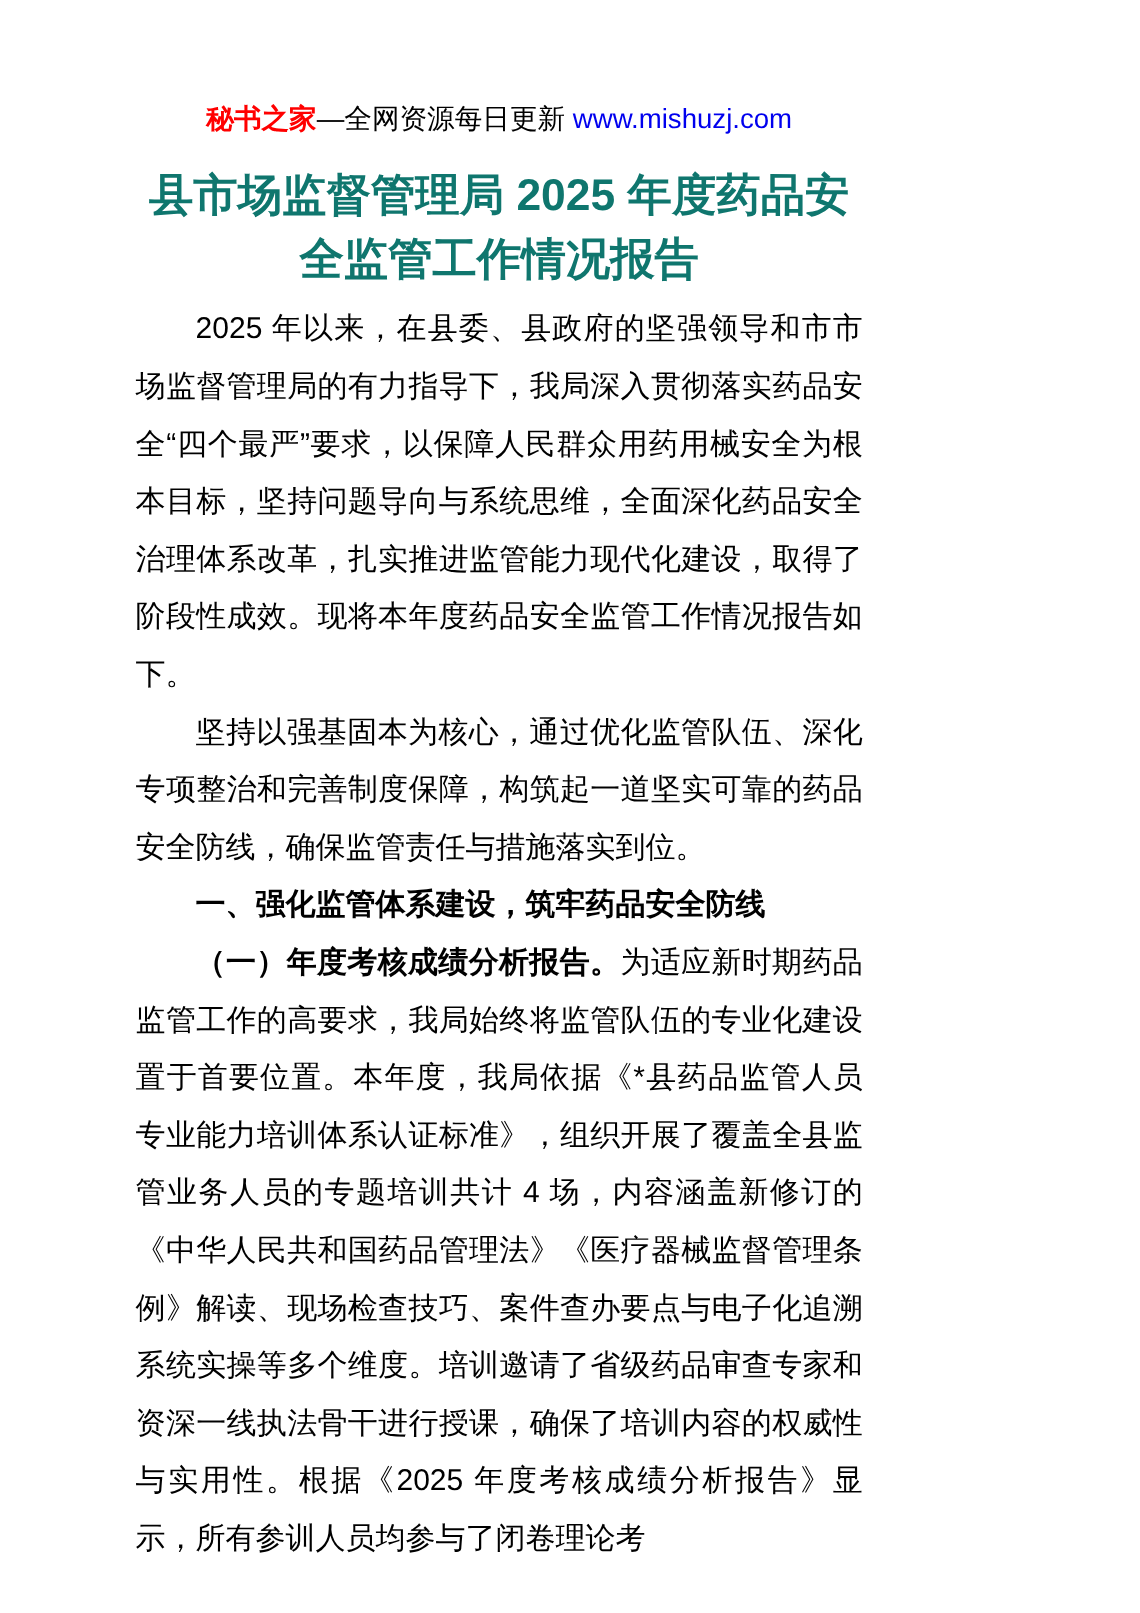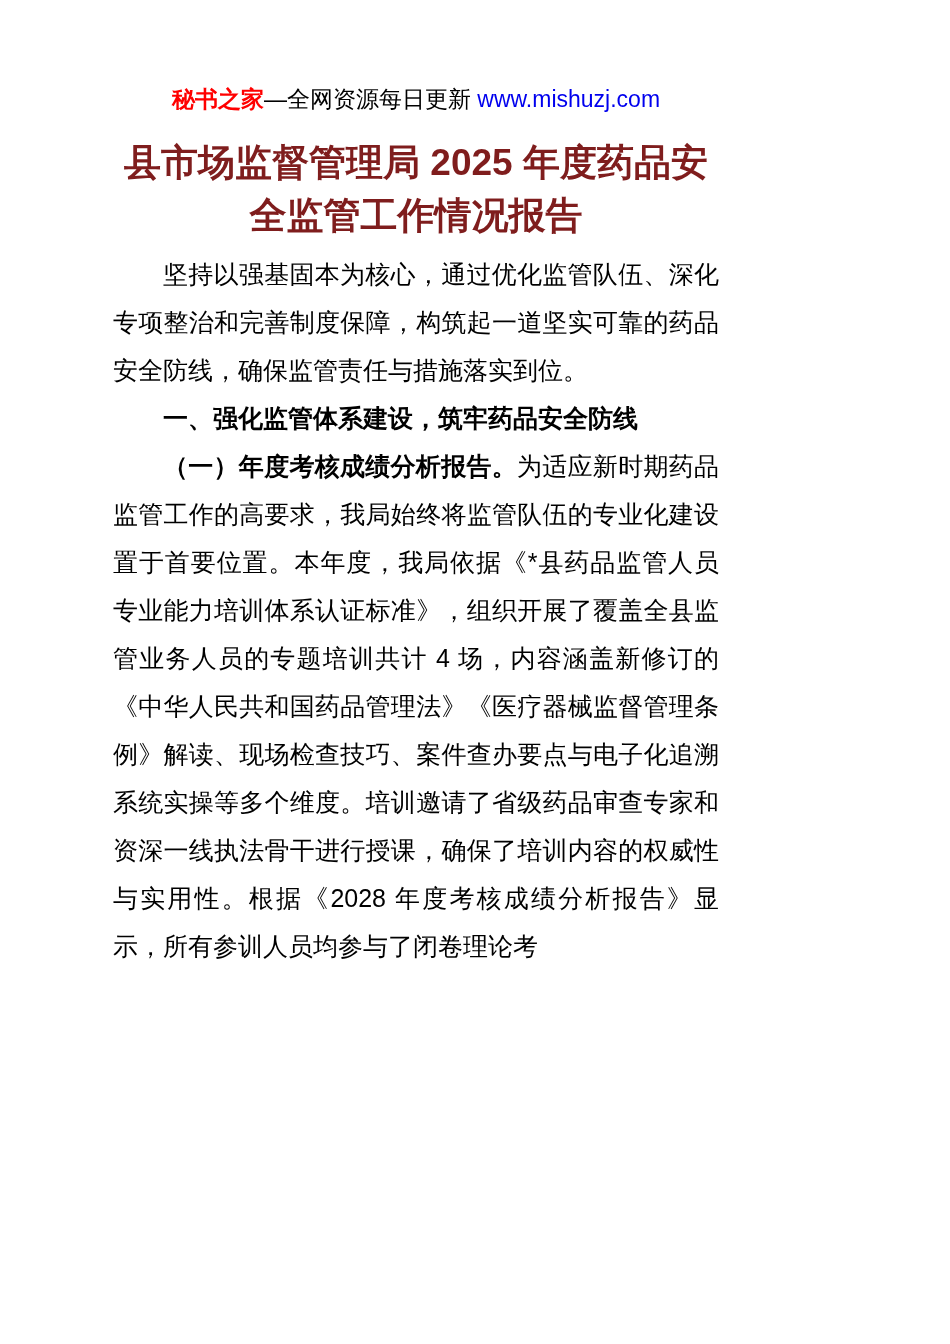--- a/index.html
+++ b/index.html
@@ -33,21 +33,21 @@
   }
   .site-header .url {
     font-weight: normal;
   }
   .doc-title {
     margin: 22px 0 8px 0;
     text-align: center;
     font-size: 37px;
     font-weight: bold;
     line-height: 53px;
-    color: #7f1d1d;
+    color: #0f766e;
   }
   .doc-body p.para {
     margin: 0;
     font-size: 25px;
     line-height: 48px;
     text-align: justify;
     text-justify: inter-ideograph;
     text-indent: 2em;
     color: #000000;
   }
@@ -64,18 +64,19 @@
 
 <div class="page">
 
   <div class="site-header">
     <span class="brand" style="color: rgb(255, 0, 0);">秘书之家</span><span class="tagline">—全网资源每日更新 </span><span class="url" style="color: rgb(0, 0, 238);">www.mishuzj.com</span>
   </div>
 
   <h1 class="doc-title">县市场监督管理局 2025 年度药品安全监管工作情况报告</h1>
 
   <div class="doc-body">
+      <p class="para"><span>2025 年以来，在县委、县政府的坚强领导和市市场监督管理局的有力指导下，我局深入贯彻落实药品安全“四个最严”要求，以保障人民群众用药用械安全为根本目标，坚持问题导向与系统思维，全面深化药品安全治理体系改革，扎实推进监管能力现代化建设，取得了阶段性成效。现将本年度药品安全监管工作情况报告如下。</span></p>
       <p class="para"><span>坚持以强基固本为核心，通过优化监管队伍、深化专项整治和完善制度保障，构筑起一道坚实可靠的药品安全防线，确保监管责任与措施落实到位。</span></p>
       <p class="para heading"><span>一、强化监管体系建设，筑牢药品安全防线</span></p>
-      <p class="para"><b>（一）年度考核成绩分析报告。</b><span>为适应新时期药品监管工作的高要求，我局始终将监管队伍的专业化建设置于首要位置。本年度，我局依据《*县药品监管人员专业能力培训体系认证标准》，组织开展了覆盖全县监管业务人员的专题培训共计 4 场，内容涵盖新修订的《中华人民共和国药品管理法》《医疗器械监督管理条例》解读、现场检查技巧、案件查办要点与电子化追溯系统实操等多个维度。培训邀请了省级药品审查专家和资深一线执法骨干进行授课，确保了培训内容的权威性与实用性。根据《2028 年度考核成绩分析报告》显示，所有参训人员均参与了闭卷理论考</span></p>
+      <p class="para"><b>（一）年度考核成绩分析报告。</b><span>为适应新时期药品监管工作的高要求，我局始终将监管队伍的专业化建设置于首要位置。本年度，我局依据《*县药品监管人员专业能力培训体系认证标准》，组织开展了覆盖全县监管业务人员的专题培训共计 4 场，内容涵盖新修订的《中华人民共和国药品管理法》《医疗器械监督管理条例》解读、现场检查技巧、案件查办要点与电子化追溯系统实操等多个维度。培训邀请了省级药品审查专家和资深一线执法骨干进行授课，确保了培训内容的权威性与实用性。根据《2025 年度考核成绩分析报告》显示，所有参训人员均参与了闭卷理论考</span></p>
     </div>
 
 </div>
 
 </body></html>

